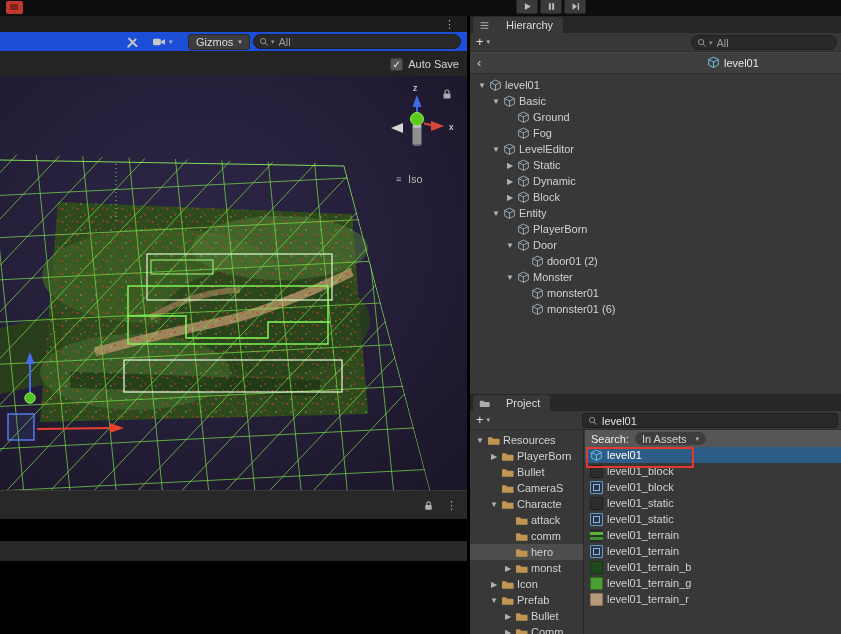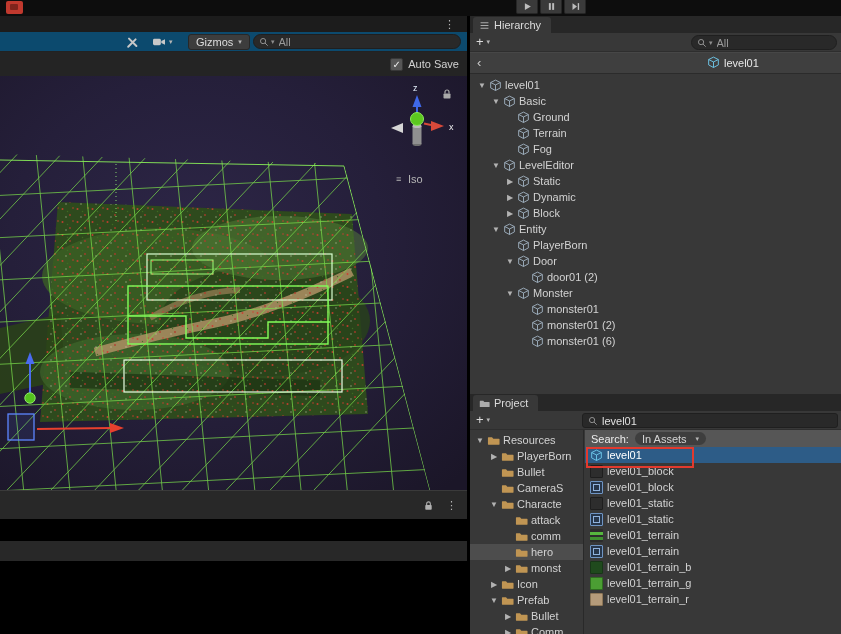--- a/index.html
+++ b/index.html
@@ -14,21 +14,21 @@
   #playbar{position:absolute;left:516px;top:0;display:flex;gap:2px}
   .pbtn{width:22px;height:14px;background:#3a3a3a;border:1px solid #262626;border-top:none;border-radius:0 0 2px 2px;display:flex;align-items:center;justify-content:center;color:#bdbdbd}
   .pbtn svg{width:9px;height:9px;display:block}
 
   
   #left{position:absolute;left:0;top:16px;width:467px;height:618px;background:#000}
   #left-tabstrip{position:absolute;left:0;top:0;width:467px;height:16px;background:#1c1c1c}
   .kebab{color:#b5b5b5;font-size:11px;line-height:14px}
   #left-tabstrip .kebab{position:absolute;right:12px;top:1px}
 
-  #scene-toolbar{position:absolute;left:0;top:16px;width:467px;height:20px;background:#0c4a6e;border-bottom:1px solid #222}
+  #scene-toolbar{position:absolute;left:0;top:16px;width:467px;height:20px;background:#1d4ed8;border-bottom:1px solid #222}
   .tbtn{position:absolute;top:2px;height:16px;display:flex;align-items:center;gap:3px;color:#c8c8c8}
   #tools-btn{left:126px}
   #tools-btn svg{width:13px;height:13px}
   #view-btn{left:152px}
   #view-btn svg{width:14px;height:12px}
   .caret{font-size:7px;color:#b5b5b5}
   #gizmos-btn{position:absolute;left:188px;top:2px;height:16px;padding:0 7px;background:#3d3d3d;border:1px solid #282828;border-radius:3px;display:flex;align-items:center;gap:5px;color:#ddd}
 
   .search{background:#292929;border:1px solid #1f1f1f;border-radius:8px;height:15px;display:flex;align-items:center;padding:0 5px;gap:2px}
   .search svg{width:10px;height:10px;color:#8f8f8f;flex:none}
@@ -45,21 +45,21 @@
   #stripA{position:absolute;left:0;top:474px;width:467px;height:29px;background:#282828;border-top:1px solid #3a3a3a}
   .strip-icons{position:absolute;right:10px;top:7px;display:flex;gap:12px;align-items:center;color:#b0b0b0}
   .strip-icons svg{width:11px;height:11px;display:block}
   #stripB{position:absolute;left:0;top:525px;width:467px;height:20px;background:#282828}
 
   
   #right{position:absolute;left:470px;top:16px;width:371px;height:618px;background:#383838}
   .tabstrip{position:absolute;left:0;width:371px;height:17px;background:#272727}
   #h-tabstrip{top:0}
   #p-tabstrip{top:378px}
-  .tab{position:absolute;left:3px;top:1px;height:16px;padding:0 10px 0 6px;background:#383838;border-radius:3px 3px 0 0;display:flex;align-items:center;gap:4px;color:#dcdcdc}
+  .tab{position:absolute;left:3px;top:1px;height:16px;padding:0 10px 0 6px;background:#383838;border-radius:3px 3px 0 0;display:flex;align-items:center;gap:16px;color:#dcdcdc}
   .tab svg{width:11px;height:11px;color:#ababab}
 
   #h-toolbar{position:absolute;left:0;top:17px;width:371px;height:19px;background:#383838;border-bottom:1px solid #2e2e2e}
   #p-toolbar{position:absolute;left:0;top:395px;width:371px;height:19px;background:#383838;border-bottom:1px solid #2e2e2e}
   .addbtn{position:absolute;left:6px;top:2px;display:flex;align-items:center;gap:3px;color:#ddd}
   .addbtn .plus{font-size:13px;line-height:14px}
   #h-search{position:absolute;right:4px;top:2px;width:146px}
   #p-search{position:absolute;left:112px;right:3px;top:2px;border-radius:3px}
   #p-search input{color:#e0e0e0}
 
@@ -347,27 +347,20 @@
         <svg class="ic">
           <use href="#icon-cube"></use>
         </svg>
         <span class="lbl">Ground</span>
       </div>
     <div class="trow" style="--i:2">
         <span class="arr"></span>
         <svg class="ic">
           <use href="#icon-cube"></use>
         </svg>
-        <span class="lbl">Terrain</span>
-      </div>
-    <div class="trow" style="--i:2">
-        <span class="arr"></span>
-        <svg class="ic">
-          <use href="#icon-cube"></use>
-        </svg>
         <span class="lbl">Fog</span>
       </div>
     <div class="trow" style="--i:1">
         <span class="arr">▼</span>
         <svg class="ic">
           <use href="#icon-cube"></use>
         </svg>
         <span class="lbl">LevelEditor</span>
       </div>
     <div class="trow" style="--i:2">
@@ -425,27 +418,20 @@
           <use href="#icon-cube"></use>
         </svg>
         <span class="lbl">Monster</span>
       </div>
     <div class="trow" style="--i:3">
         <span class="arr"></span>
         <svg class="ic">
           <use href="#icon-cube"></use>
         </svg>
         <span class="lbl">monster01</span>
-      </div>
-    <div class="trow" style="--i:3">
-        <span class="arr"></span>
-        <svg class="ic">
-          <use href="#icon-cube"></use>
-        </svg>
-        <span class="lbl">monster01 (2)</span>
       </div>
     <div class="trow" style="--i:3">
         <span class="arr"></span>
         <svg class="ic">
           <use href="#icon-cube"></use>
         </svg>
         <span class="lbl">monster01 (6)</span>
       </div>
   </div>
 

